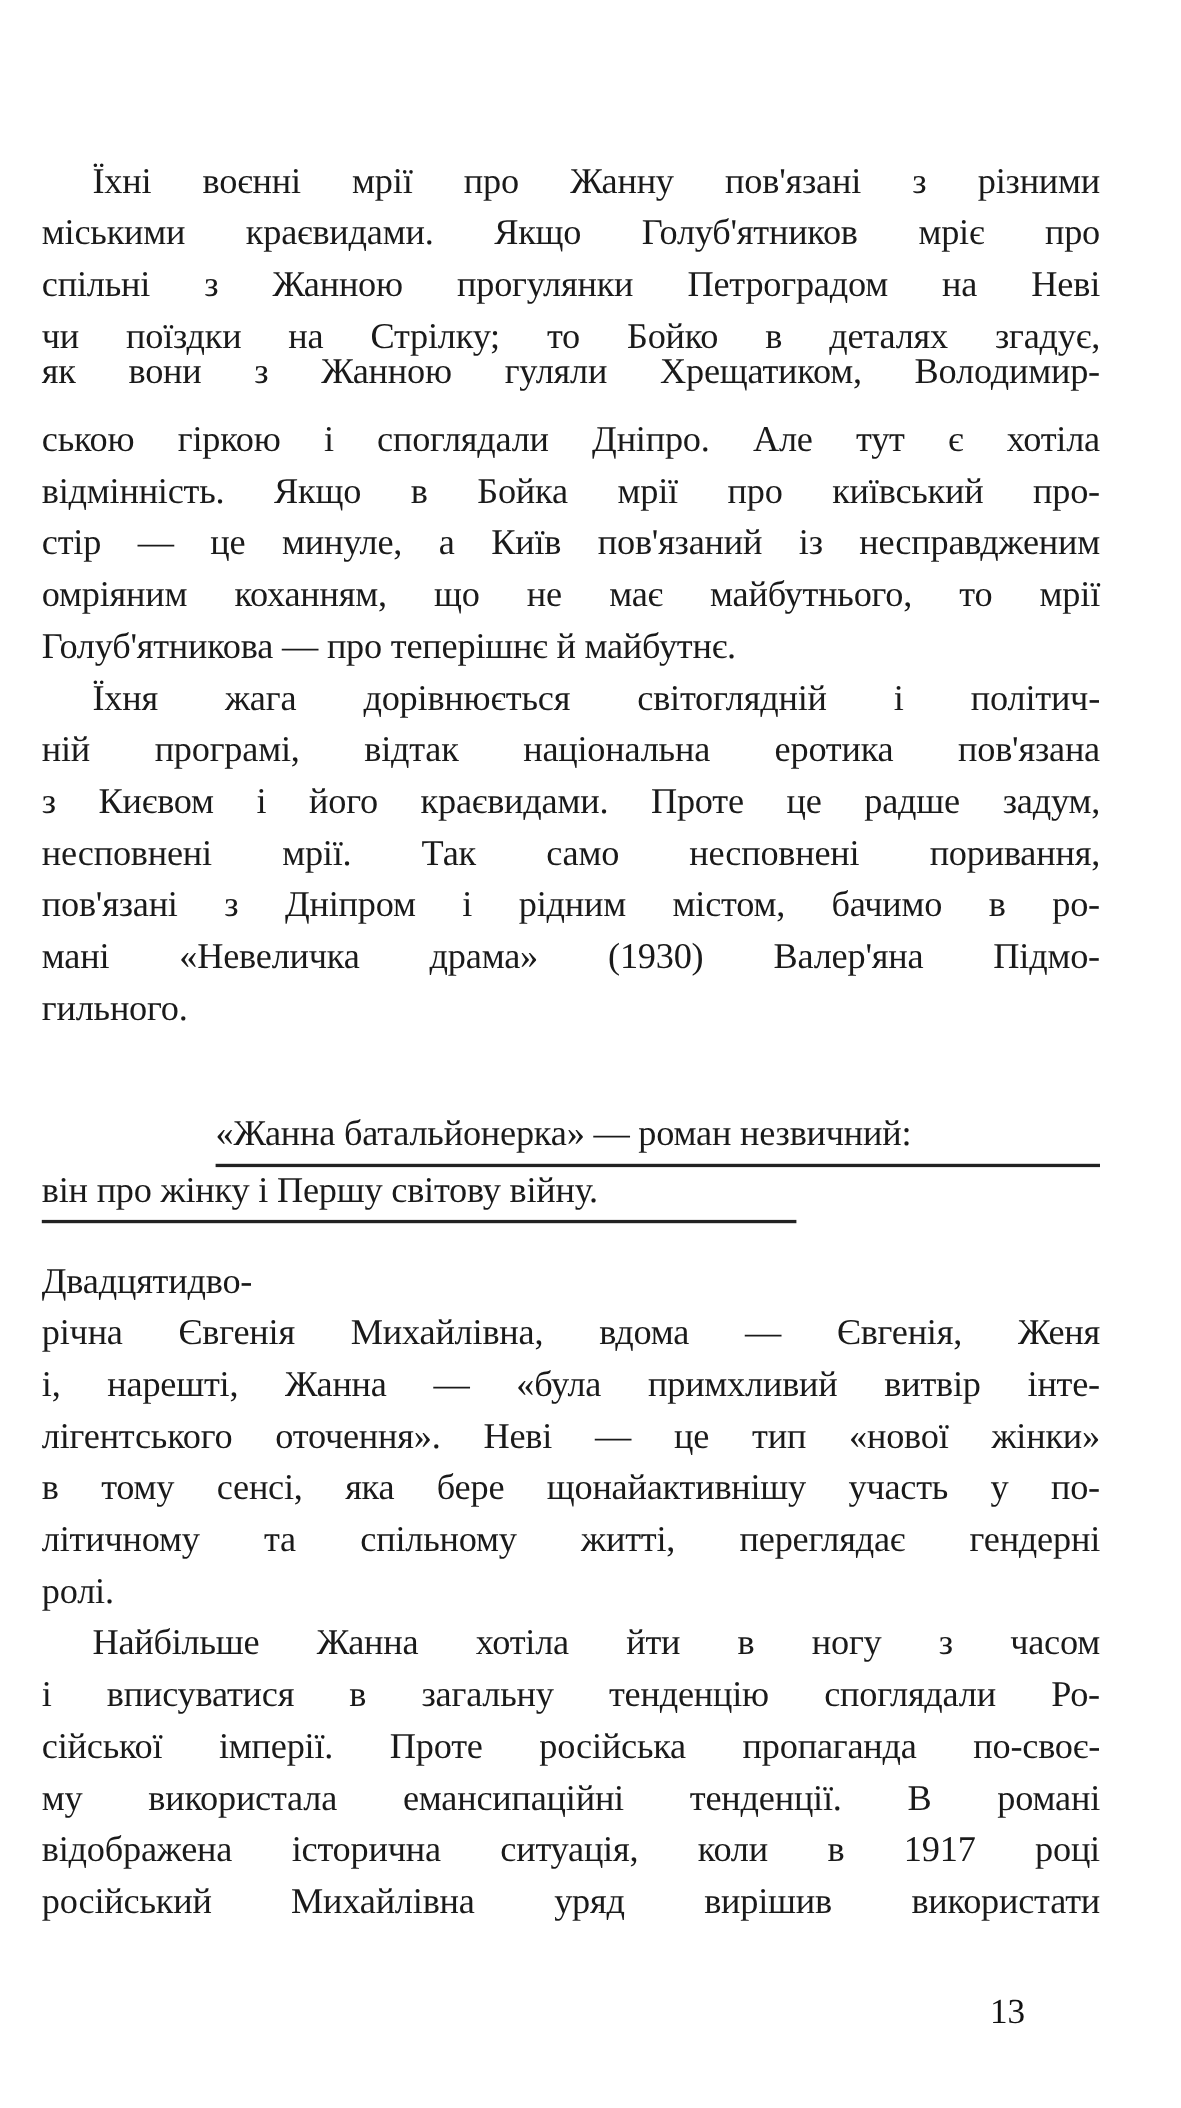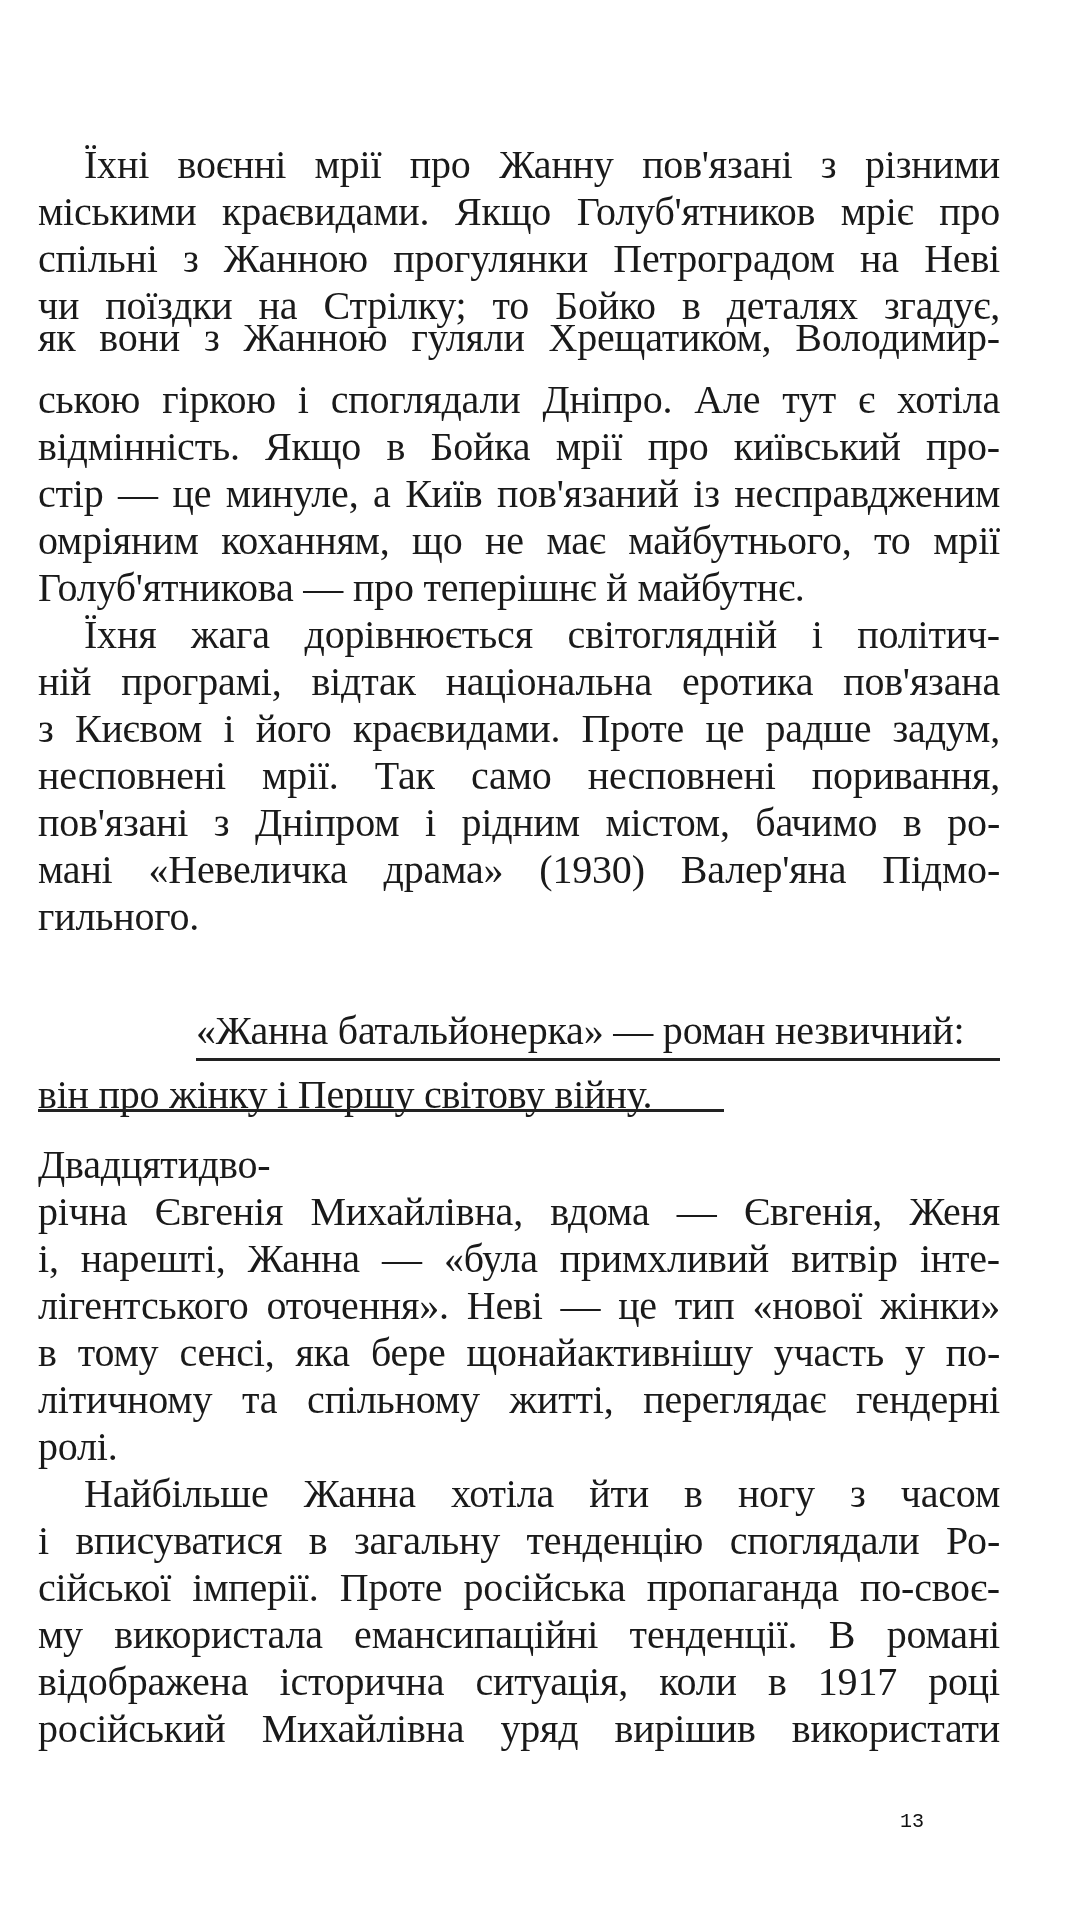--- a/index.html
+++ b/index.html
@@ -9,41 +9,41 @@
     position: relative;
     overflow: hidden;
     font-family: "Liberation Serif", "DejaVu Serif", serif;
     color: #1a1a1a;
   }
   .page { position: absolute; left: 0; top: 0; width: 1074px; height: 1916px; }
   .line {
     position: absolute;
     left: 38px;
     width: 962px;
-    font-size: 40px;
+    font-size: 33px;
     line-height: 46px;
     height: 46px;
     white-space: nowrap;
     letter-spacing: -0.2px;
     font-stretch: condensed;
   }
   .justify { text-align: justify; text-align-last: justify; }
   .indent { left: 84px; width: 916px; }
   .right { text-align: left; }
   .quote { font-family: "Liberation Serif", "DejaVu Serif", serif; }
   .underline-rule {
     position: absolute;
     height: 3px;
     background: #222;
   }
   .page-number {
     position: absolute;
     left: 900px; top: 1810px;
-    font-family: Liberation Mono, monospace;
-    font-size: 20px;
+    font-family: Liberation Serif, serif;
+    font-size: 32px;
     color: #111;
   }
 </style>
 </head>
 <body>
 
 <div class="page">
 
   <div>
     <div class="line justify indent" style="top:142px">Їхні воєнні мрії про Жанну пов'язані з різними</div>
@@ -64,21 +64,21 @@
     <div class="line justify" style="top:706px">з Києвом і його краєвидами. Проте це радше задум,</div>
     <div class="line justify" style="top:753px">несповнені мрії. Так само несповнені поривання,</div>
     <div class="line justify" style="top:800px">пов'язані з Дніпром і рідним містом, бачимо в ро-</div>
     <div class="line justify" style="top:847px">мані «Невеличка драма» (1930) Валер'яна Підмо-</div>
     <div class="line" style="top:894px">гильного.</div>
   </div>
 
   <div>
     <div class="line quote" style="top:1008px; left:196px; width:804px; text-align:left;">«Жанна батальйонерка» — роман незвичний:</div>
     <div class="underline-rule" style="top:1058px; left:196px; width:804px;"></div>
-    <div class="line quote" style="top:1060px;margin-top:12px;">він про жінку і Першу світову війну.</div>
+    <div class="line quote" style="top:1060px;">він про жінку і Першу світову війну.</div>
     <div class="underline-rule" style="top:1109px; left:38px; width:686px;"></div>
   </div>
 
   <div>
     <div class="line right" style="top:1142px">Двадцятидво-</div>
     <div class="line justify" style="top:1189px">річна Євгенія Михайлівна, вдома — Євгенія, Женя</div>
     <div class="line justify" style="top:1236px">і, нарешті, Жанна — «була примхливий витвір інте-</div>
     <div class="line justify" style="top:1283px">лігентського оточення». Неві — це тип «нової жінки»</div>
     <div class="line justify" style="top:1330px">в тому сенсі, яка бере щонайактивнішу участь у по-</div>
     <div class="line justify" style="top:1377px">літичному та спільному житті, переглядає гендерні</div>

